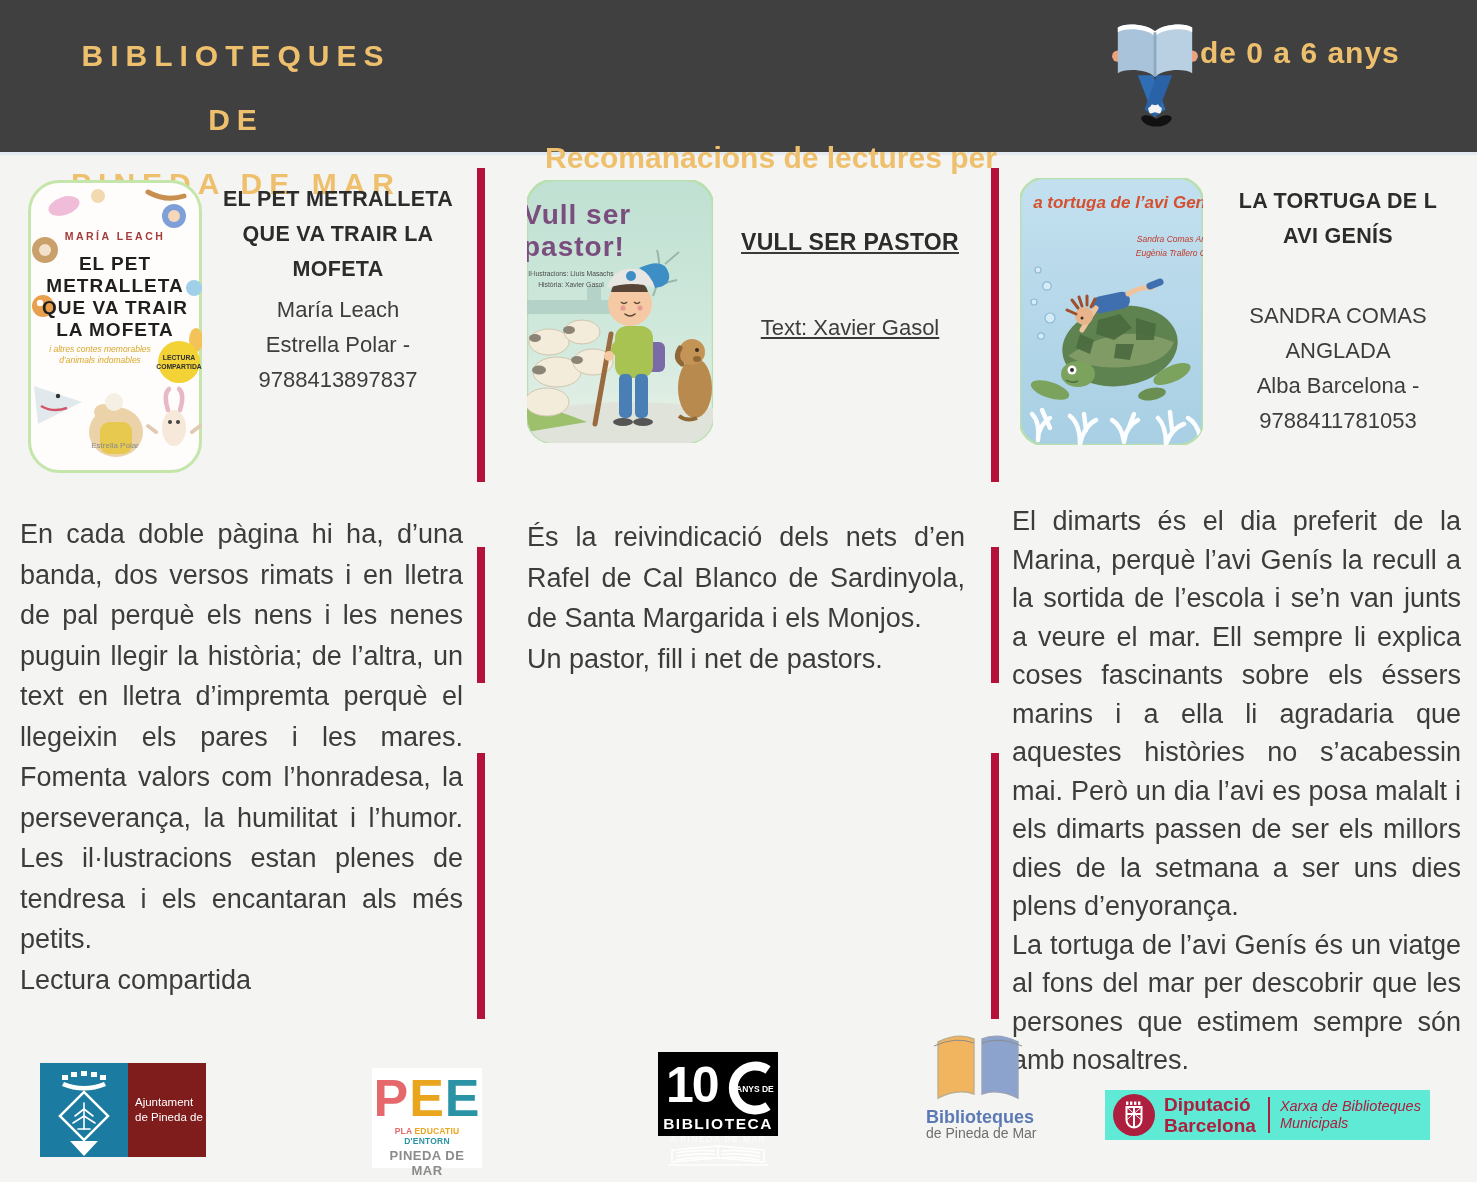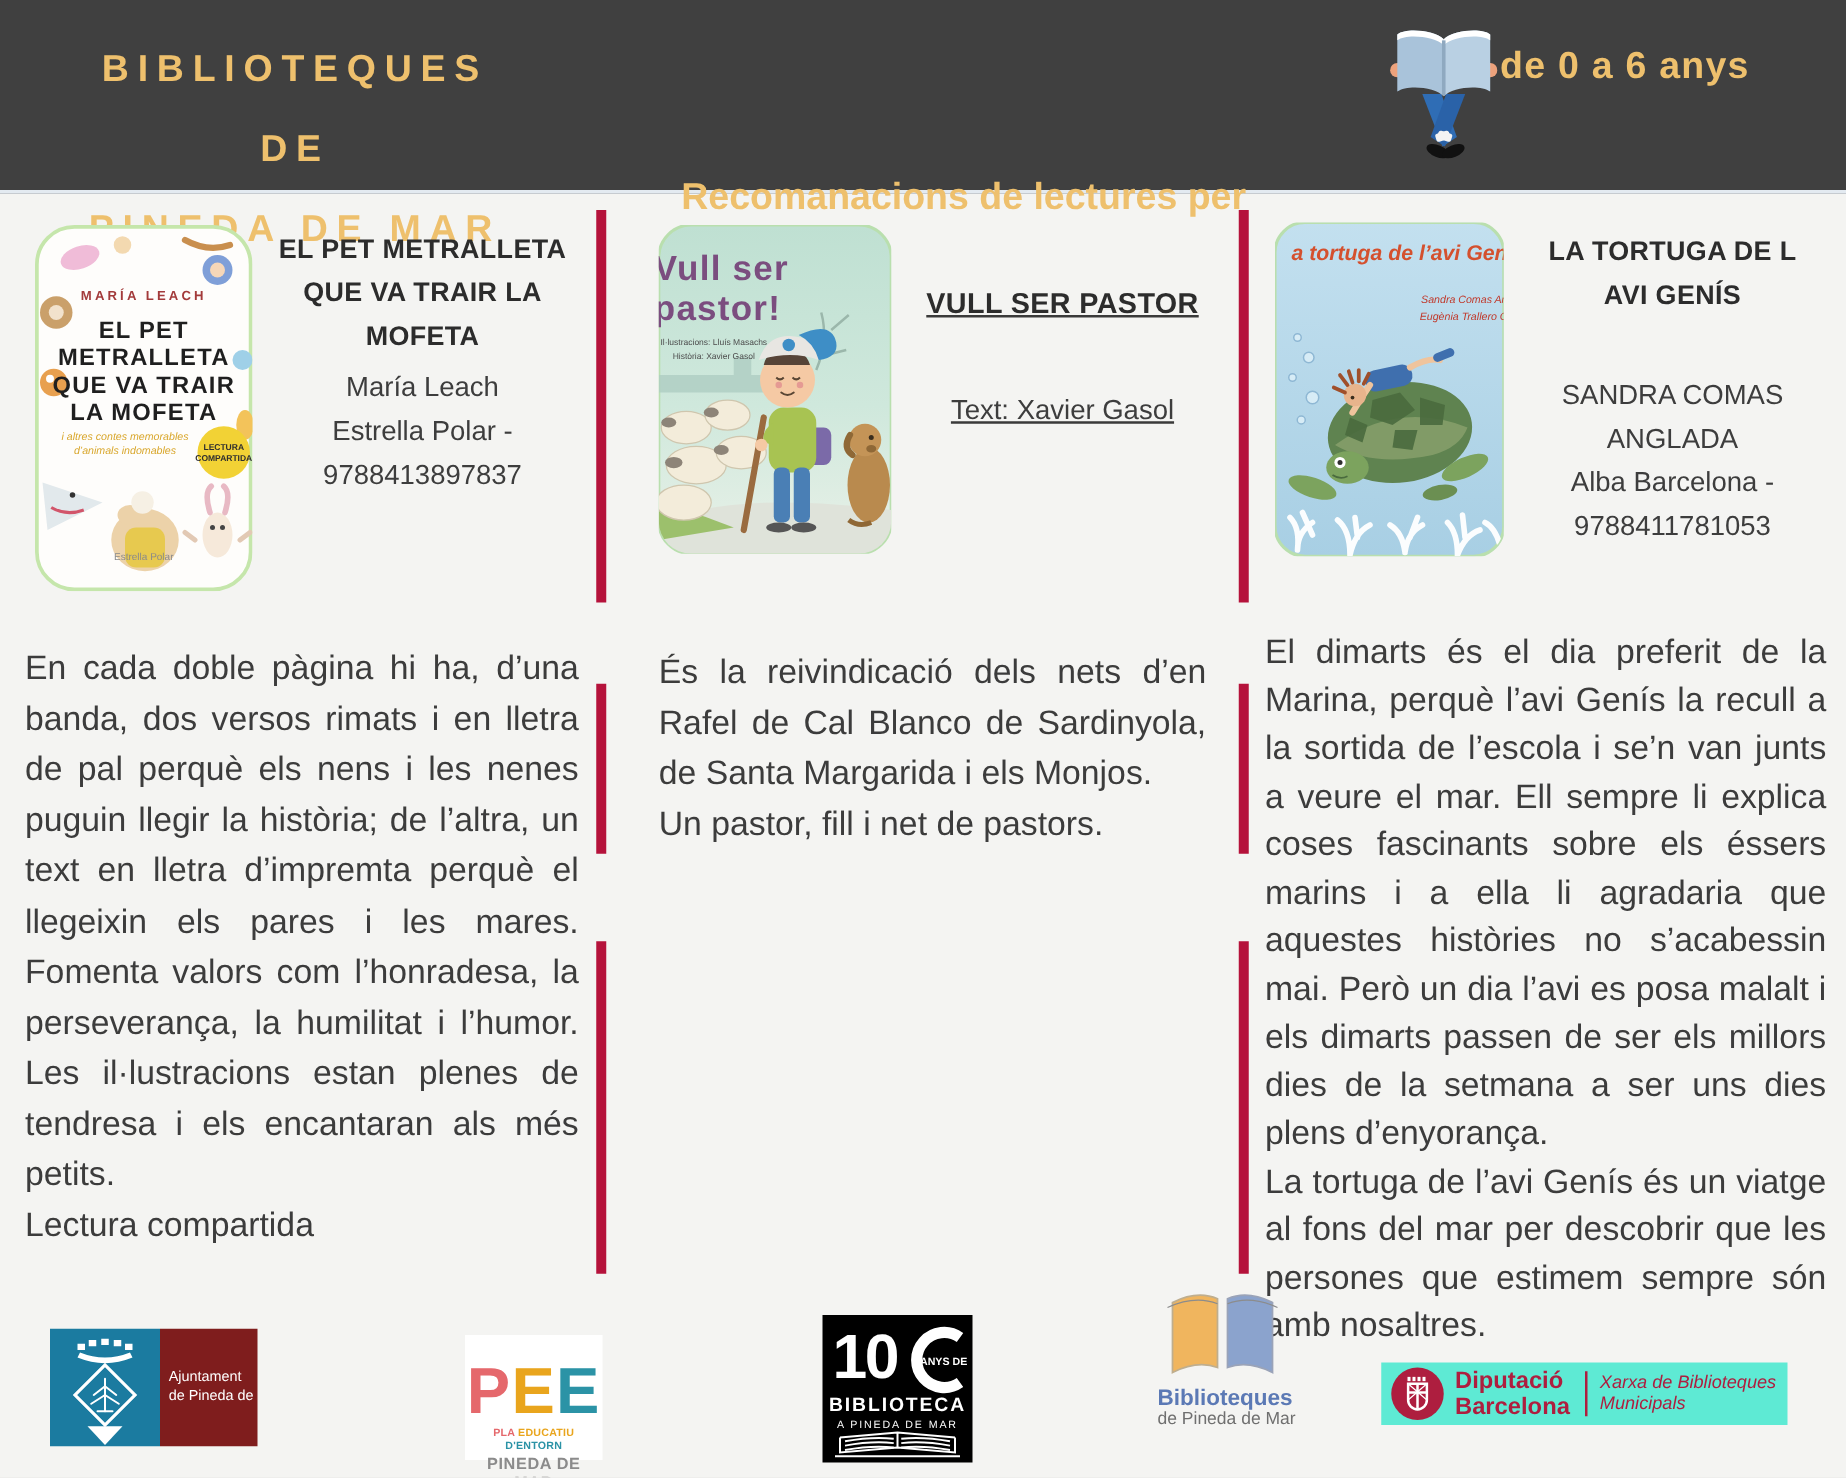--- a/index.html
+++ b/index.html
@@ -34,26 +34,26 @@
   #d2{left:527px;top:517px;width:438px;line-height:40.5px;}
   #d3{left:1012px;top:502px;width:449px;line-height:38.5px;}
   
   .logo{position:absolute;}
   #ajuntament{left:40px;top:1063px;width:166px;height:94px;display:flex;}
   #ajuntament .shield{width:88px;height:94px;background:#1b7ba0;}
   #ajuntament .black{width:78px;height:94px;background:#7f1d1d;color:#fff;font-size:11.5px;line-height:15px;
                      display:flex;flex-direction:column;justify-content:center;padding-left:7px;box-sizing:border-box;
                      overflow:hidden;white-space:nowrap;}
   #pee{left:372px;top:1068px;width:110px;height:100px;background:#fff;text-align:center;padding-top:6px;box-sizing:border-box;}
-  .pee-word{font-size:52px;font-weight:800;line-height:48px;letter-spacing:1px;font-family:"Liberation Sans",sans-serif;margin-top:15px;}
+  .pee-word{font-size:52px;font-weight:800;line-height:48px;letter-spacing:1px;font-family:"Liberation Sans",sans-serif;}
   .pee-p{color:#e5686c;} .pee-e1{color:#e9a51d;} .pee-e2{color:#2b93a6;}
   .pee-sub{font-size:8.5px;font-weight:bold;letter-spacing:.2px;margin-top:4px;}
   .pee-sub .r{color:#e5686c;} .pee-sub .y{color:#e9a51d;} .pee-sub .t{color:#2b93a6;}
   .pee-city{font-size:13px;font-weight:bold;color:#8b8b8b;letter-spacing:.5px;margin-top:2px;}
-  #cent{left:658px;top:1052px;width:120px;height:118px;background:#000;}
+  #cent{left:658px;top:1052px;width:120px;height:84px;background:#000;}
   #bibl{left:926px;top:1030px;width:118px;height:110px;text-align:left;}
   #bibl .bname{font-size:18px;font-weight:bold;color:#5b79b5;line-height:18px;margin-top:2px;}
   #bibl .bplace{font-size:14px;color:#6f6f6f;line-height:15px;overflow:hidden;white-space:nowrap;}
   #dipu{left:1105px;top:1090px;width:325px;height:50px;background:#5eead4;display:flex;align-items:center;padding-left:8px;box-sizing:border-box;}
   #dipu .circ{width:42px;height:42px;border-radius:50%;background:#ae1e3f;display:flex;align-items:center;justify-content:center;flex:0 0 auto;}
   #dipu .dname{color:#ae1e3f;font-weight:800;font-size:19px;line-height:21px;margin-left:9px;}
   #dipu .dsep{width:2px;height:36px;background:#ae1e3f;margin:0 10px 0 12px;}
   #dipu .dnet{color:#ae1e3f;font-style:italic;font-size:14.5px;line-height:17px;}
 </style>
 </head>

